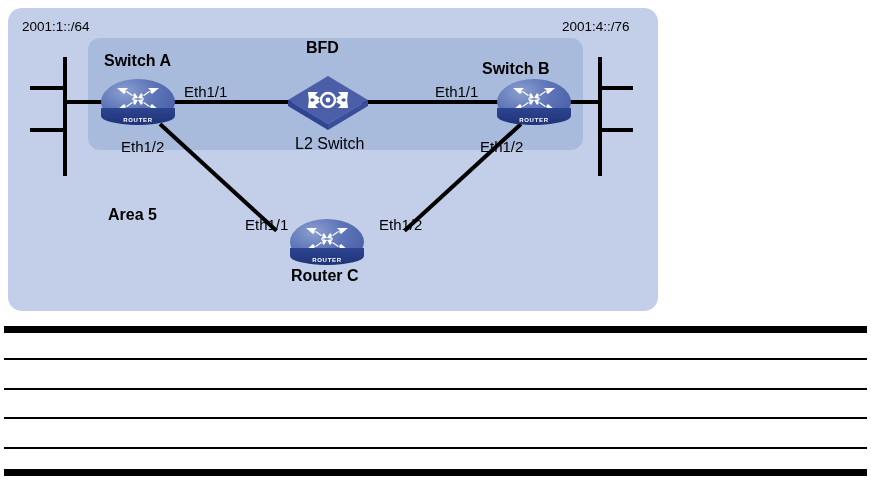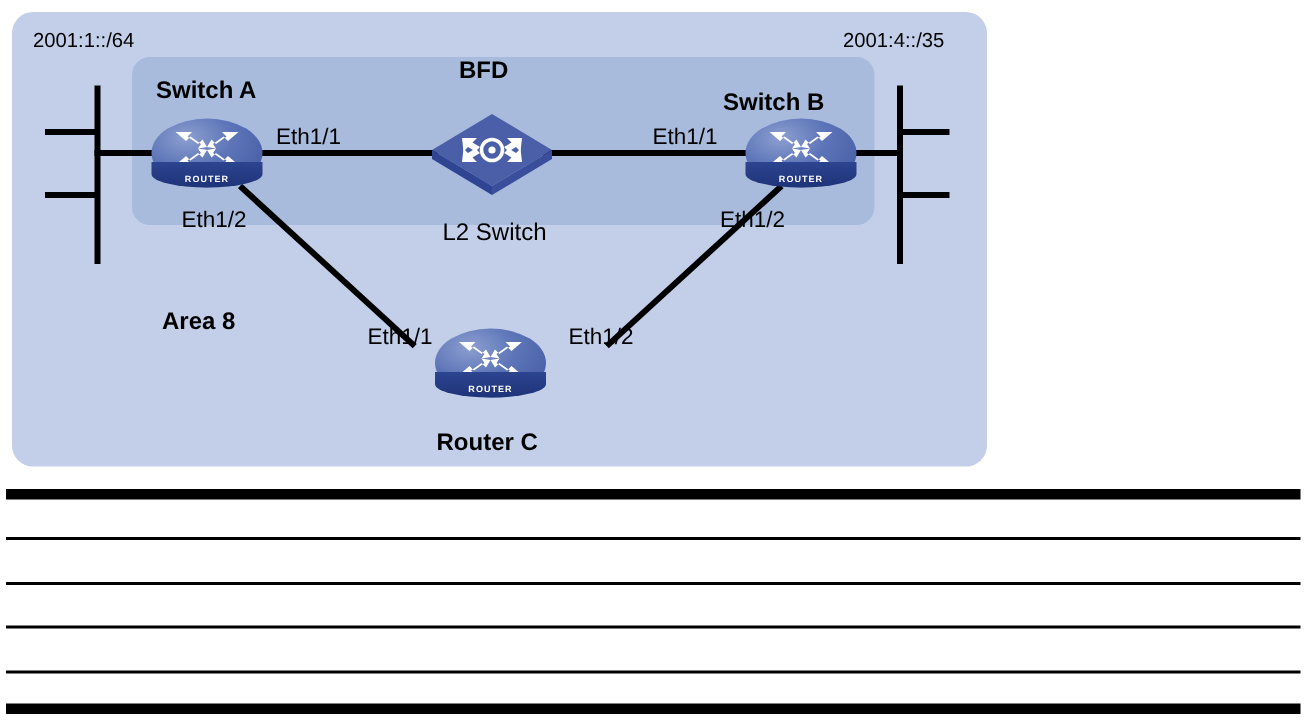--- a/index.html
+++ b/index.html
@@ -54,24 +54,24 @@
 <body>
 
 <div id="root">
 
   <div id="diagram">
 
     <div id="area-rect"></div>
     <div id="bfd-rect"></div>
 
     <div class="lbl f13" style="left:22px;top:20px;">2001:1::/64</div>
-    <div class="lbl f13" style="left:562px;top:20px;">2001:4::/35</div>
+    <div class="lbl f13" style="left:562px;top:20px;">2001:4::/76</div>
 
     <div class="lbl bold f16" style="left:306px;top:40px;">BFD</div>
-    <div class="lbl bold f16" style="left:108px;top:207px;">Area 8</div>
+    <div class="lbl bold f16" style="left:108px;top:207px;">Area 5</div>
 
     <div class="wire wire-v" style="left:63px;top:57px;height:119px;"></div>
     <div class="wire wire-h" style="left:30px;top:86px;width:35px;"></div>
     <div class="wire wire-h" style="left:30px;top:128px;width:35px;"></div>
     <div class="wire wire-h" style="left:63px;top:100px;width:48px;"></div>
 
     <div class="wire wire-v" style="left:598px;top:57px;height:119px;"></div>
     <div class="wire wire-h" style="left:598px;top:86px;width:35px;"></div>
     <div class="wire wire-h" style="left:598px;top:128px;width:35px;"></div>
     <div class="wire wire-h" style="left:559px;top:100px;width:41px;"></div>
@@ -107,21 +107,21 @@
         <g fill="#ffffff">
           <circle cx="42" cy="26" r="7" fill="none" stroke="#ffffff" stroke-width="2.4"></circle>
           <circle cx="42" cy="26" r="2.4"></circle>
           <path d="M22 18 L32 18 L29 21 L34 24 L31 27 L26 24 L23 27 Z"></path>
           <path d="M62 18 L52 18 L55 21 L50 24 L53 27 L58 24 L61 27 Z"></path>
           <path d="M22 34 L32 34 L29 31 L34 28 L31 25 L26 28 L23 25 Z"></path>
           <path d="M62 34 L52 34 L55 31 L50 28 L53 25 L58 28 L61 25 Z"></path>
         </g>
       </svg>
     </div>
-    <div class="lbl f16" style="left:295px;top:148px;">L2 Switch</div>
+    <div class="lbl f16" style="left:295px;top:136px;">L2 Switch</div>
 
     <div class="lbl bold f16" style="left:482px;top:61px;">Switch B</div>
     <div class="router" style="left:497px;top:79px;">
       <div class="body"></div>
       <svg width="46" height="30" viewBox="0 0 46 30">
         <g fill="#ffffff">
           <path d="M2 4 L13 4 L10 7 L17 12 L20 9 L23 14 L17 15 L19 12 L12 7 L9 10 Z"></path>
           <path d="M44 4 L33 4 L36 7 L29 12 L26 9 L23 14 L29 15 L27 12 L34 7 L37 10 Z"></path>
           <path d="M2 26 L13 26 L10 23 L17 18 L20 21 L23 16 L17 15 L19 18 L12 23 L9 20 Z"></path>
           <path d="M44 26 L33 26 L36 23 L29 18 L26 21 L23 16 L29 15 L27 18 L34 23 L37 20 Z"></path>
@@ -139,21 +139,21 @@
         <g fill="#ffffff">
           <path d="M2 4 L13 4 L10 7 L17 12 L20 9 L23 14 L17 15 L19 12 L12 7 L9 10 Z"></path>
           <path d="M44 4 L33 4 L36 7 L29 12 L26 9 L23 14 L29 15 L27 12 L34 7 L37 10 Z"></path>
           <path d="M2 26 L13 26 L10 23 L17 18 L20 21 L23 16 L17 15 L19 18 L12 23 L9 20 Z"></path>
           <path d="M44 26 L33 26 L36 23 L29 18 L26 21 L23 16 L29 15 L27 18 L34 23 L37 20 Z"></path>
         </g>
       </svg>
       <div class="skirt"></div>
       <div class="rtxt">ROUTER</div>
     </div>
-    <div class="lbl bold f16" style="left:291px;top:288px;">Router C</div>
+    <div class="lbl bold f16" style="left:291px;top:268px;">Router C</div>
     <div class="lbl f15" style="left:245px;top:217px;">Eth1/1</div>
     <div class="lbl f15" style="left:379px;top:217px;">Eth1/2</div>
   </div>
 
   <div id="table">
     <div class="rule thick" style="top:4px;"></div>
     <div class="rule thin" style="top:36px;"></div>
     <div class="rule thin" style="top:66px;"></div>
     <div class="rule thin" style="top:95px;"></div>
     <div class="rule thin" style="top:125px;"></div>

